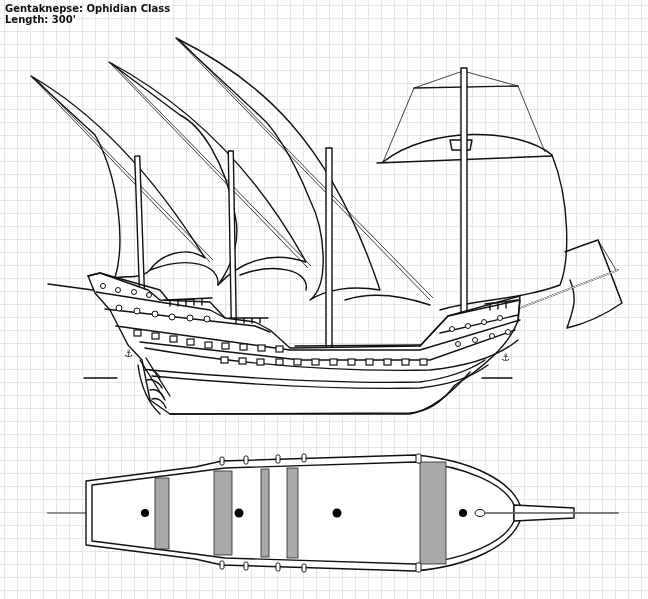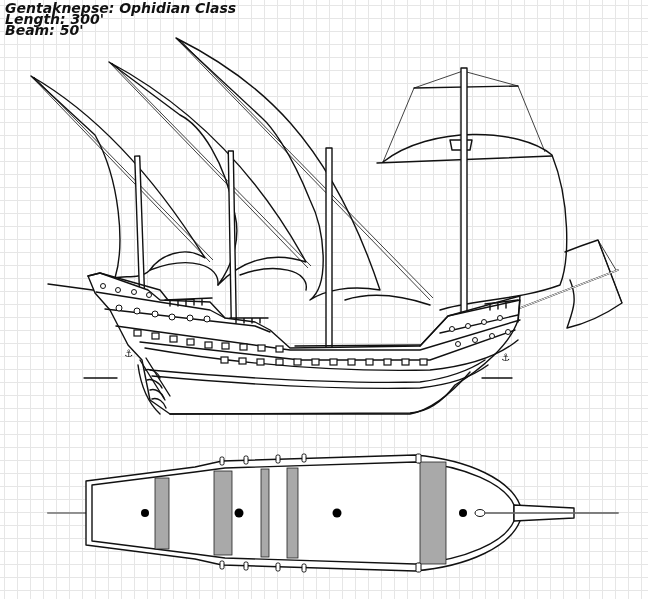--- a/index.html
+++ b/index.html
@@ -8,37 +8,36 @@
     background-color: #ffffff;
     background-image:
       linear-gradient(to right, #e6e6e6 1px, transparent 1px),
       linear-gradient(to bottom, #e6e6e6 1px, transparent 1px);
     background-size: 13px 13px;
     background-position: 4px 5px;
     font-family: "DejaVu Sans", sans-serif;
   }
   .caption {
     position: absolute; left: 5px; top: 3px;
-    font-size: 14px; font-weight: bold; font-style: italic; color: #111;
+    font-size: 10px; font-weight: bold; color: #111;
     line-height: 11px;
   }
   .caption div { white-space: nowrap; }
   svg { position: absolute; left: 0; top: 0; }
   .ln { fill: none; stroke: #111; stroke-width: 1.4; stroke-linejoin: round; stroke-linecap: round; }
   .thin { fill: none; stroke: #111; stroke-width: 0.8; }
   .fillw { fill: #fff; stroke: #111; stroke-width: 1.4; stroke-linejoin: round; }
   .plank { fill: #a9a9a9; stroke: #222; stroke-width: 0.8; }
 </style>
 </head>
 <body>
 
 <div class="caption">
   <div>Gentaknepse: Ophidian Class</div>
   <div>Length: 300'</div>
-  <div>Beam: 50'</div>
 </div>
 
 <svg width="648" height="599" viewBox="0 0 648 599">
 
   <g>
 
     <g>
       <path class="ln" d="M31,76 C90,110 150,170 205,258 C185,245 160,255 150,270 C140,280 125,275 115,278 C125,245 120,180 95,135 Z"></path>
       <line class="thin" x1="31" y1="76" x2="210" y2="262"></line>
       <line class="thin" x1="34" y1="77" x2="213" y2="260"></line>

